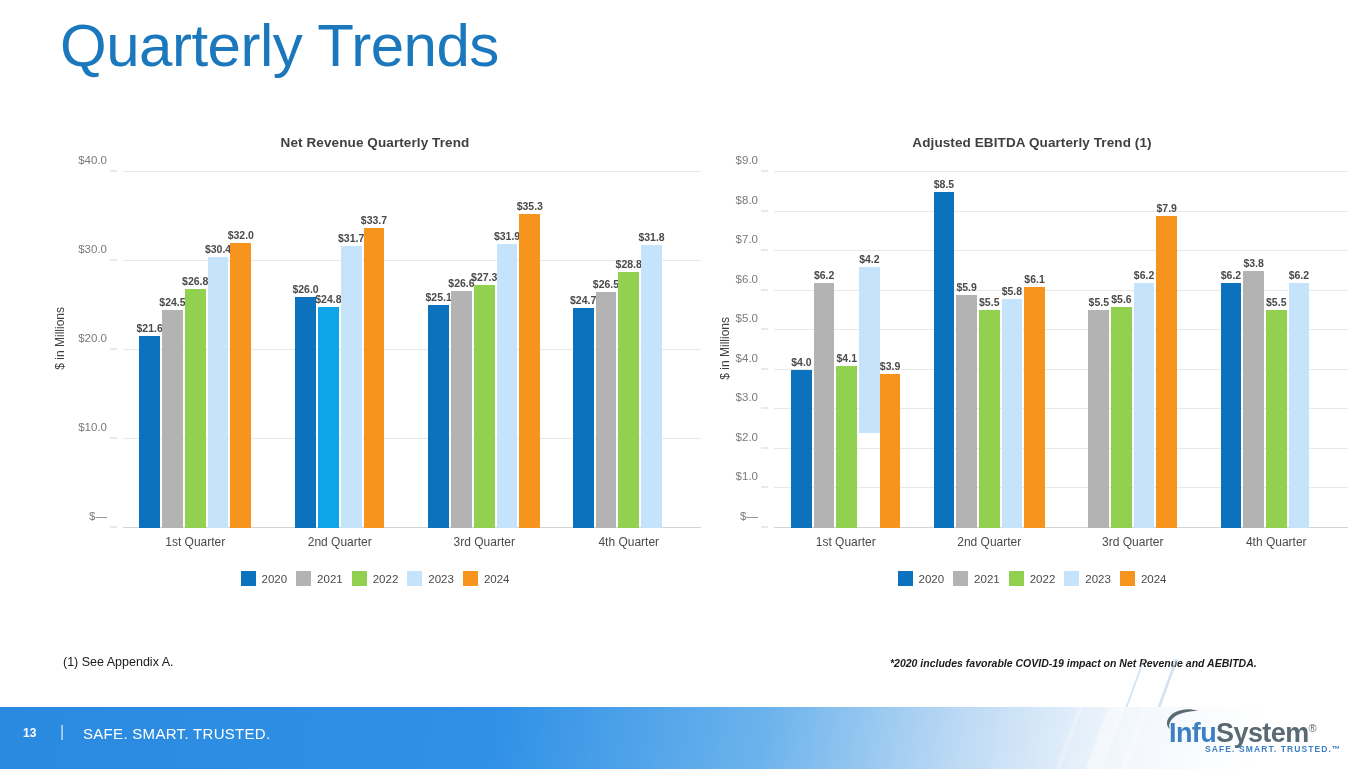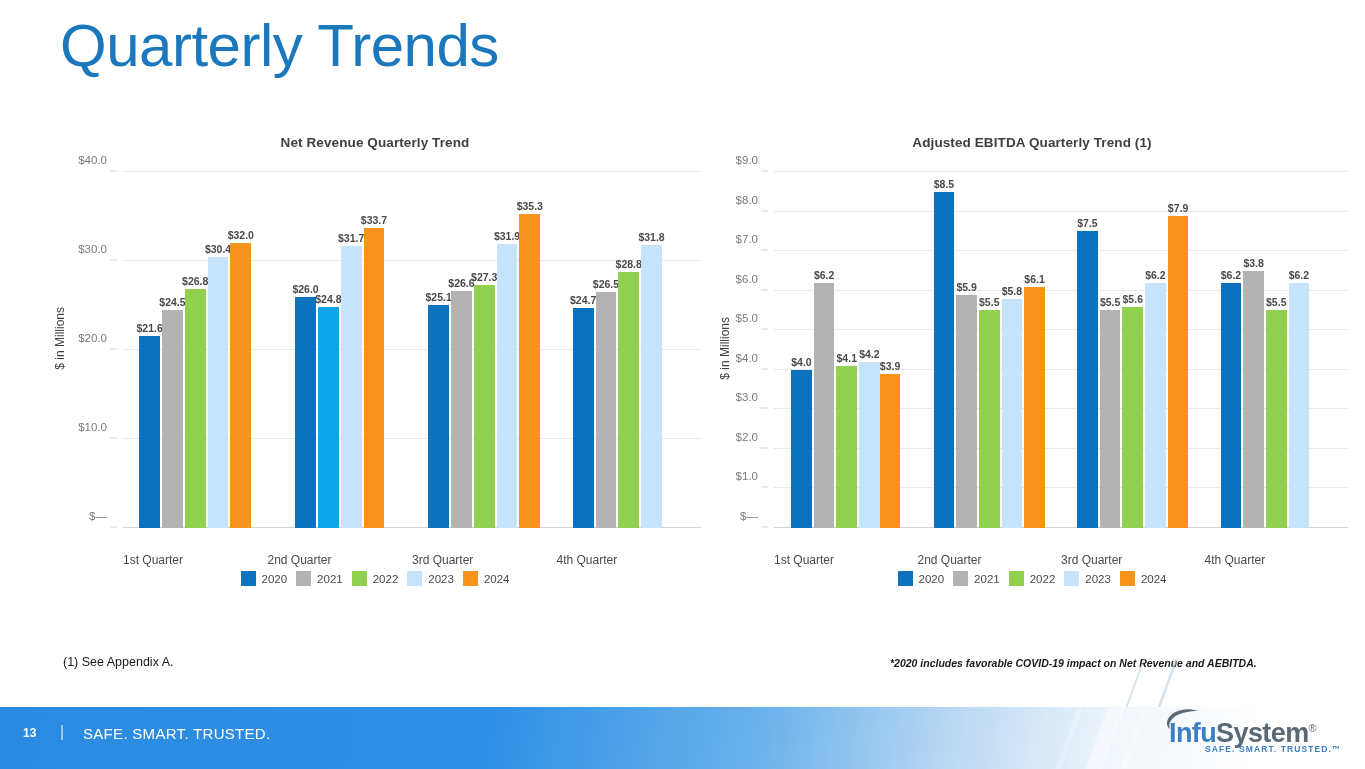--- a/index.html
+++ b/index.html
@@ -66,21 +66,21 @@
   }
   .bar{width:100%;position:relative;}
   .bar .vlabel{
     position:absolute;left:50%;transform:translateX(-50%);
     bottom:100%;margin-bottom:2px;
     font-size:10.5px;font-weight:bold;color:#4a4a4a;white-space:nowrap;
   }
 
   
   .xlabels{position:absolute;left:0;right:0;top:100%;display:flex;}
-  .xlab{flex:1;font-size:12px;color:#4a4a4a;padding-top:25px;}
+  .xlab{flex:1;text-align:center;font-size:12px;color:#4a4a4a;padding-top:7px;}
 
   
   .legend{
     position:absolute;left:0;right:0;bottom:6px;
     display:flex;justify-content:center;align-items:flex-end;gap:9px;
   }
   .legend-item{display:flex;align-items:center;gap:6px;}
   .legend-swatch{width:15px;height:15px;display:block;}
   .legend-label{font-size:11.5px;color:#4a4a4a;}
 
@@ -347,21 +347,21 @@
           <div class="barslot" style="width: 14.4%; margin-right: 2px;">
             <div class="bar" title="2021 1st Quarter: $6.2" style="height: 68.8889%; background: rgb(179, 179, 179);">
               <span class="vlabel">$6.2</span>
             </div>
           </div>
           <div class="barslot" style="width: 14.4%; margin-right: 2px;">
             <div class="bar" title="2022 1st Quarter: $4.1" style="height: 45.5556%; background: rgb(146, 208, 80);">
               <span class="vlabel">$4.1</span>
             </div>
           </div>
-          <div class="barslot" style="width: 14.4%; margin-right: 0;">
+          <div class="barslot" style="width: 14.4%; margin-right: 0; align-items: center;">
             <div class="bar" title="2023 1st Quarter: $4.2" style="height: 46.6667%; background: rgb(197, 227, 250);">
               <span class="vlabel">$4.2</span>
             </div>
           </div>
           <div class="barslot" style="width: 14.4%; margin-right: 0px;">
             <div class="bar" title="2024 1st Quarter: $3.9" style="height: 43.3333%; background: rgb(247, 148, 30);">
               <span class="vlabel">$3.9</span>
             </div>
           </div>
         </div>
@@ -386,25 +386,20 @@
               <span class="vlabel">$5.8</span>
             </div>
           </div>
           <div class="barslot" style="width: 14.4%; margin-right: 0px;">
             <div class="bar" title="2024 2nd Quarter: $6.1" style="height: 67.7778%; background: rgb(247, 148, 30);">
               <span class="vlabel">$6.1</span>
             </div>
           </div>
         </div>
         <div class="group">
-          <div class="barslot" style="width: 14.4%; margin-right: 2px;">
-            <div class="bar" title="2020 3rd Quarter: $7.5" style="height: 83.3333%; background: rgb(13, 114, 189);">
-              <span class="vlabel">$7.5</span>
-            </div>
-          </div>
           <div class="barslot" style="width: 14.4%; margin-right: 2px;">
             <div class="bar" title="2021 3rd Quarter: $5.5" style="height: 61.1111%; background: rgb(179, 179, 179);">
               <span class="vlabel">$5.5</span>
             </div>
           </div>
           <div class="barslot" style="width: 14.4%; margin-right: 2px;">
             <div class="bar" title="2022 3rd Quarter: $5.6" style="height: 62.2222%; background: rgb(146, 208, 80);">
               <span class="vlabel">$5.6</span>
             </div>
           </div>

